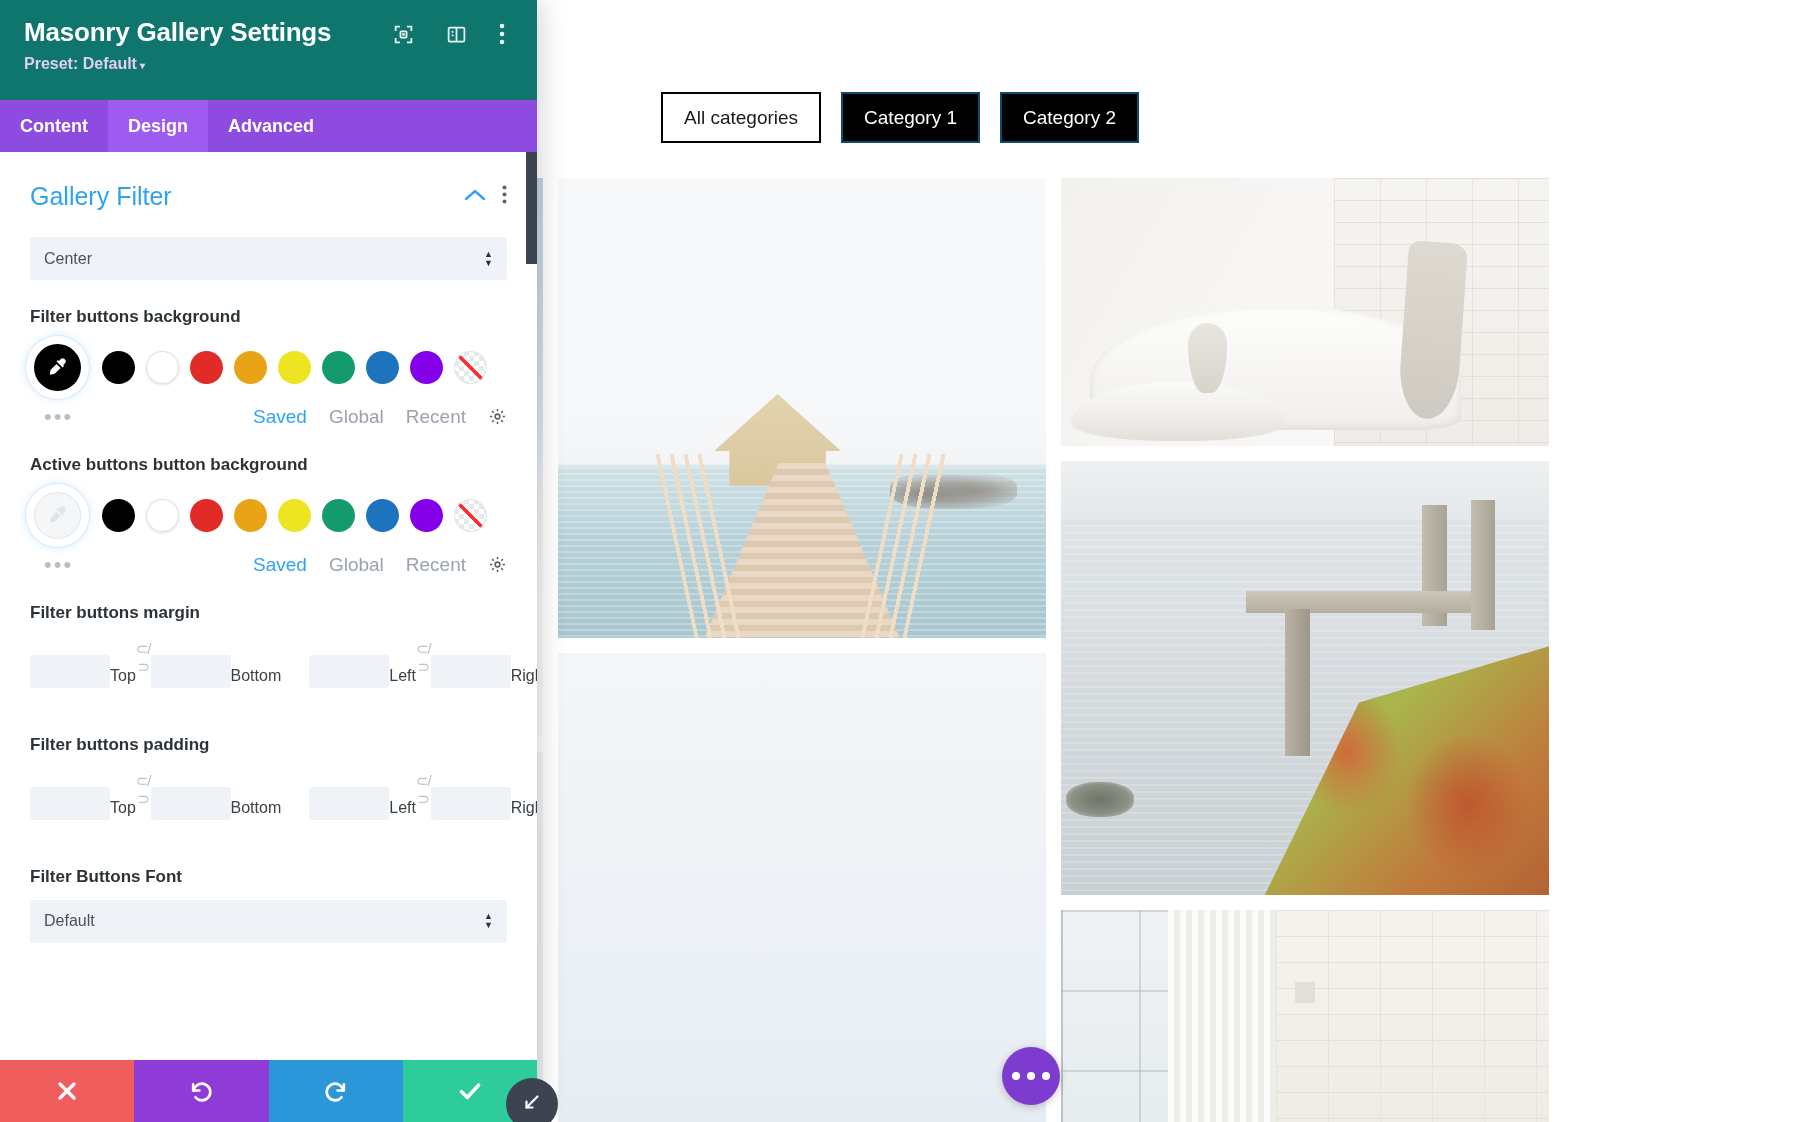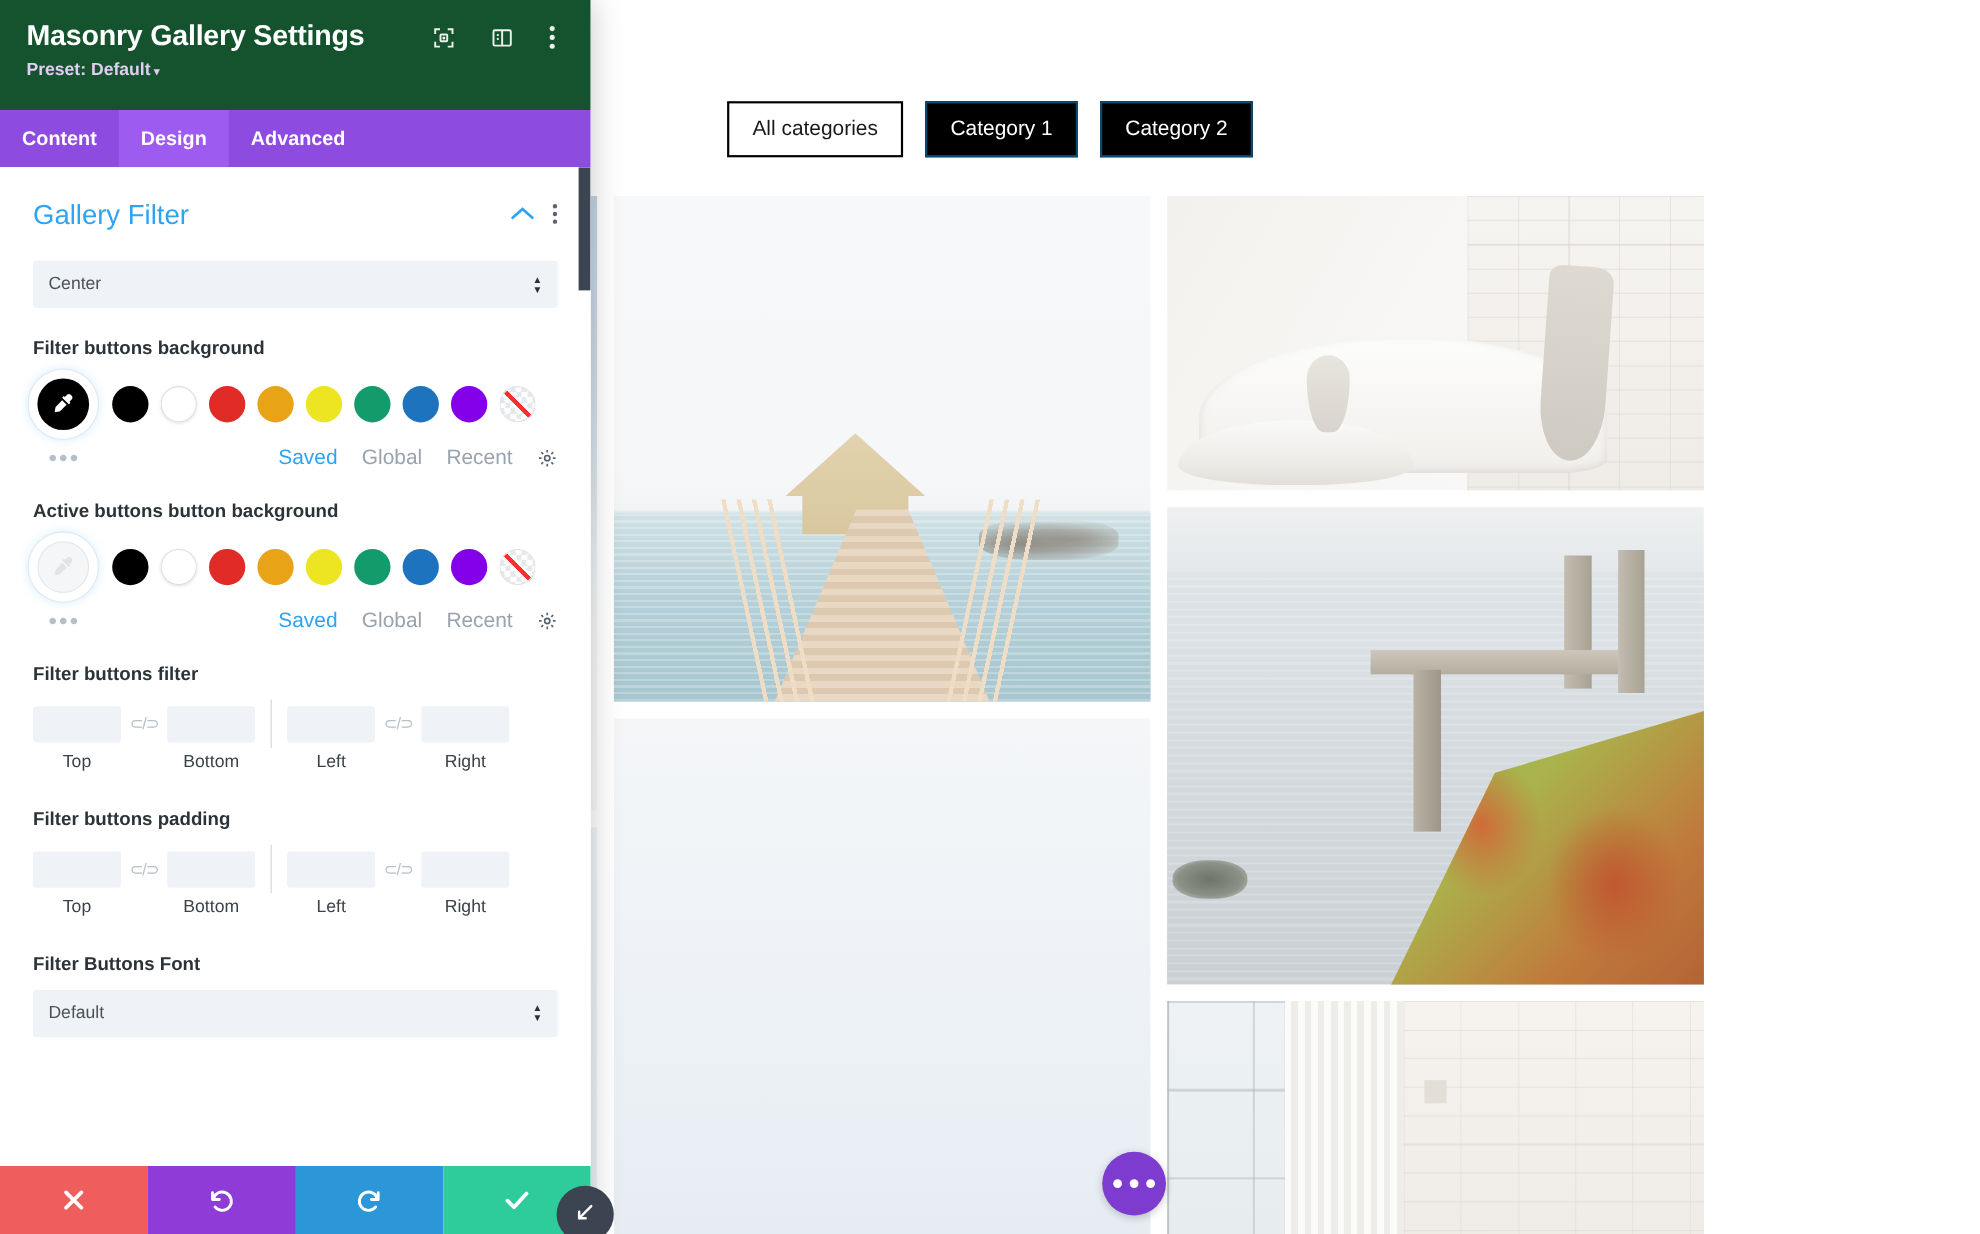--- a/index.html
+++ b/index.html
@@ -190,21 +190,21 @@
     cursor: pointer; z-index: 40;
   }
   #fab span { width: 8px; height: 8px; background: #fff; border-radius: 50%; display:block; }
 
   
   #panel {
     position: absolute; left: 0; top: 0; width: 537px; height: 1122px;
     background: #fff; display: flex; flex-direction: column;
     box-shadow: 0 0 28px rgba(0,0,0,.22); z-index: 30; overflow: hidden;
   }
-  #panel-head { background: #14532d; padding: 17px 24px 0 24px; height: 100px; flex: none; }
+  #panel-head { background: #0f766e; padding: 17px 24px 0 24px; height: 100px; flex: none; }
   #panel-head-row { display: flex; align-items: flex-start; justify-content: space-between; }
   #panel-title { color: #fff; font-size: 26px; font-weight: bold; letter-spacing: -.2px; }
   #panel-icons { display: flex; align-items: center; gap: 32px; padding-top: 6px; padding-right: 8px; }
   .hicon { color: #fff; opacity: .92; cursor: pointer; display:flex; align-items:center; }
   #preset-row { color: #e2cdf5; font-size: 16px; font-weight: bold; margin-top: 7px; cursor: pointer; }
   #preset-row .caret { font-size: 10px; margin-left: 3px; }
 
   #tabs { display: flex; background: #8E4BE0; height: 52px; flex: none; }
   .tab {
     display: flex; align-items: center; justify-content: center;
@@ -262,21 +262,21 @@
   .eyedrop svg { display: block; }
 
   .sw-meta { display: flex; align-items: center; justify-content: space-between; margin-top: 11px; }
   .sw-meta .left-dots { color: #b6bec6; font-size: 22px; letter-spacing: 2px; line-height: 1; padding-left: 14px; cursor: pointer; }
   .sw-meta .tabs { display: flex; align-items: center; gap: 22px; }
   .sw-meta .mtab { font-size: 19px; font-weight: normal; color: #9aa3ad; cursor: pointer; }
   .sw-meta .mtab.active { color: #2EA3F2; }
   .sw-meta .gear { color: #5a636b; cursor: pointer; display:flex; align-items:center; }
 
   .spacing-row { display: flex; align-items: center; }
-  .sp-cell { display: flex; flex-direction: column; align-items: center; }
+  .sp-cell { display: flex; flex-direction: row; align-items: center; }
   .sp-input { width: 80px; height: 33px; background: #eff2f6; border: none; border-radius: 3px; cursor: text; }
   .sp-label { font-size: 16px; color: #3b4247; margin-top: 9px; }
   .link-ico { width: 42px; text-align: center; color: #b9c1c9; font-size: 15px; letter-spacing: -1px; margin-bottom: 28px; cursor: pointer; }
   .sp-divider { width: 1px; height: 44px; background: #cfd5db; margin: 0 14px 28px 14px; }
 
   #panel-foot { display: flex; height: 62px; flex: none; }
   .foot-btn { flex: 1; display: flex; align-items: center; justify-content: center; cursor: pointer; }
   .foot-btn.cancel { background: #EF5D5D; }
   .foot-btn.undo   { background: #8E3BD8; }
   .foot-btn.redo   { background: #2B96D8; }
@@ -515,21 +515,21 @@
                 <svg width="19" height="19" viewBox="0 0 24 24" fill="none" stroke="#55606a" stroke-width="1.9">
                   <circle cx="12" cy="12" r="3"></circle>
                   <path d="M12 2.5v3M12 18.5v3M2.5 12h3M18.5 12h3M5.2 5.2l2.1 2.1M16.7 16.7l2.1 2.1M18.8 5.2l-2.1 2.1M7.3 16.7l-2.1 2.1"></path>
                 </svg>
               </span>
             </span>
           </div>
         </div>
 
         <div class="block">
-          <div class="field-label">Filter buttons filter</div>
+          <div class="field-label">Filter buttons margin</div>
           <div class="spacing-row">
             <div class="sp-cell">
               <input class="sp-input" type="text" value="" style="">
               <span class="sp-label">Top</span>
             </div>
             <span class="link-ico">⊂/⊃</span>
             <div class="sp-cell">
               <input class="sp-input" type="text" value="" style="">
               <span class="sp-label">Bottom</span>
             </div>

